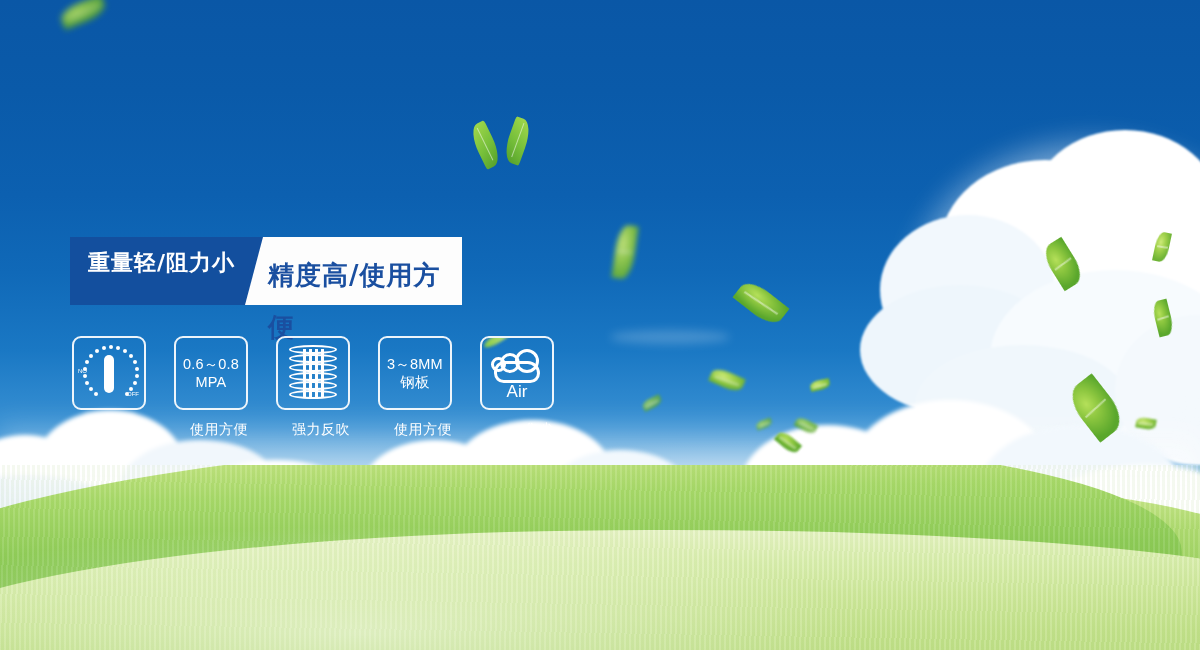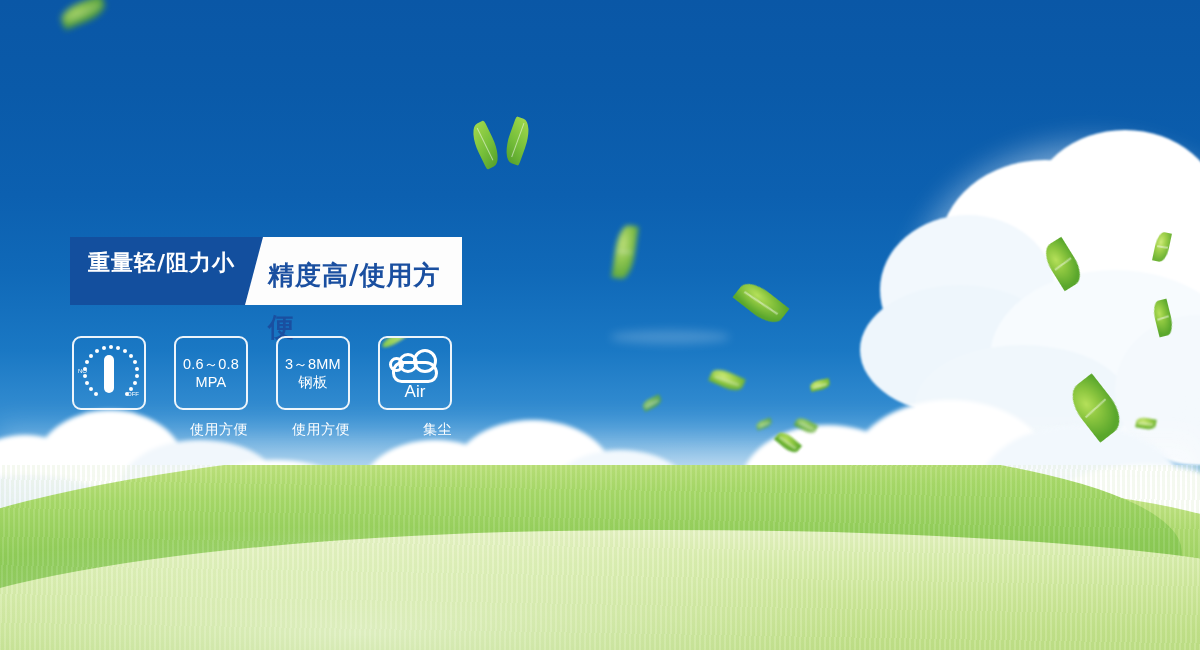--- a/index.html
+++ b/index.html
@@ -371,20 +371,37 @@
     <div class="feat">
       <div class="feat-box">
         <div class="feat-text">
           <div>0.6～0.8</div>
           <div>MPA</div>
         </div>
       </div>
       <div class="feat-label">使用方便</div>
     </div>
 
+    <div class="feat">
+      <div class="feat-box">
+        <div class="coil">
+          <div class="bar" style="left:14px;"></div>
+          <div class="bar" style="left:20px;"></div>
+          <div class="bar" style="left:26px;"></div>
+          <div class="bar" style="left:32px;"></div>
+          <div class="ring" style="top:0px;"></div>
+          <div class="ring" style="top:9px;"></div>
+          <div class="ring" style="top:18px;"></div>
+          <div class="ring" style="top:27px;"></div>
+          <div class="ring" style="top:36px;"></div>
+          <div class="ring" style="top:45px;"></div>
+        </div>
+      </div>
+      <div class="feat-label">强力反吹</div>
+    </div>
 
     <div class="feat">
       <div class="feat-box">
         <div class="feat-text">
           <div>3～8MM</div>
           <div>钢板</div>
         </div>
       </div>
       <div class="feat-label">使用方便</div>
     </div>

